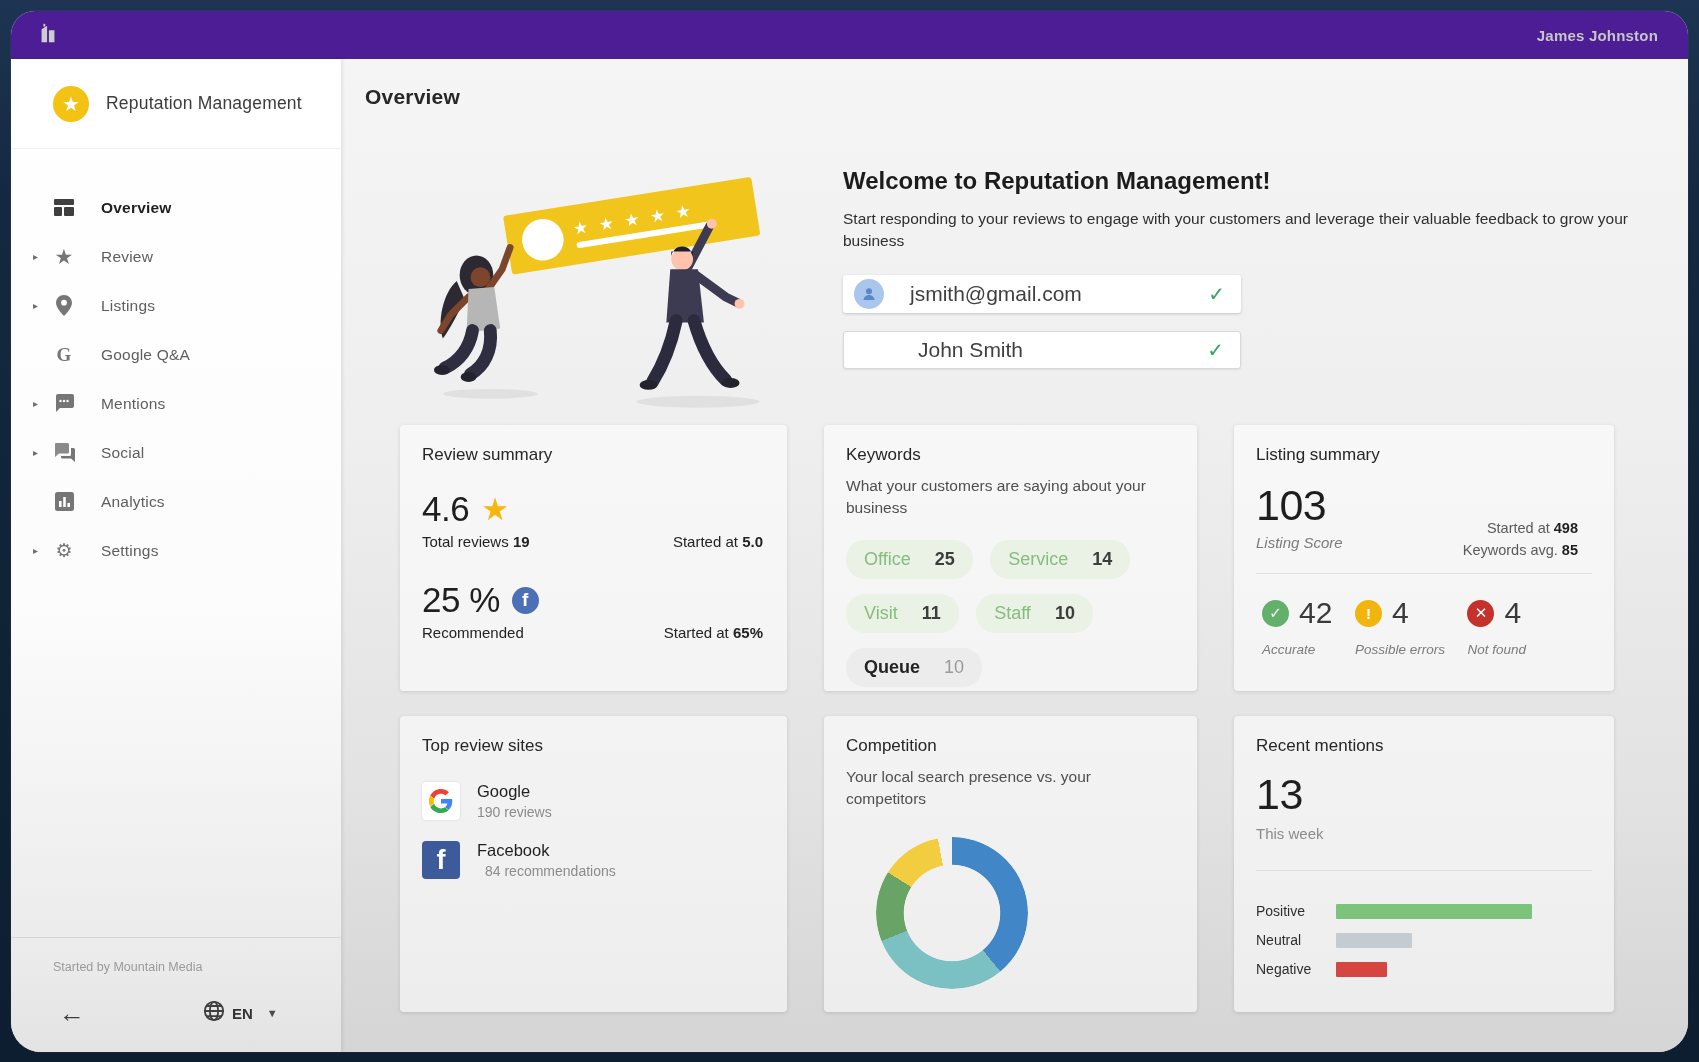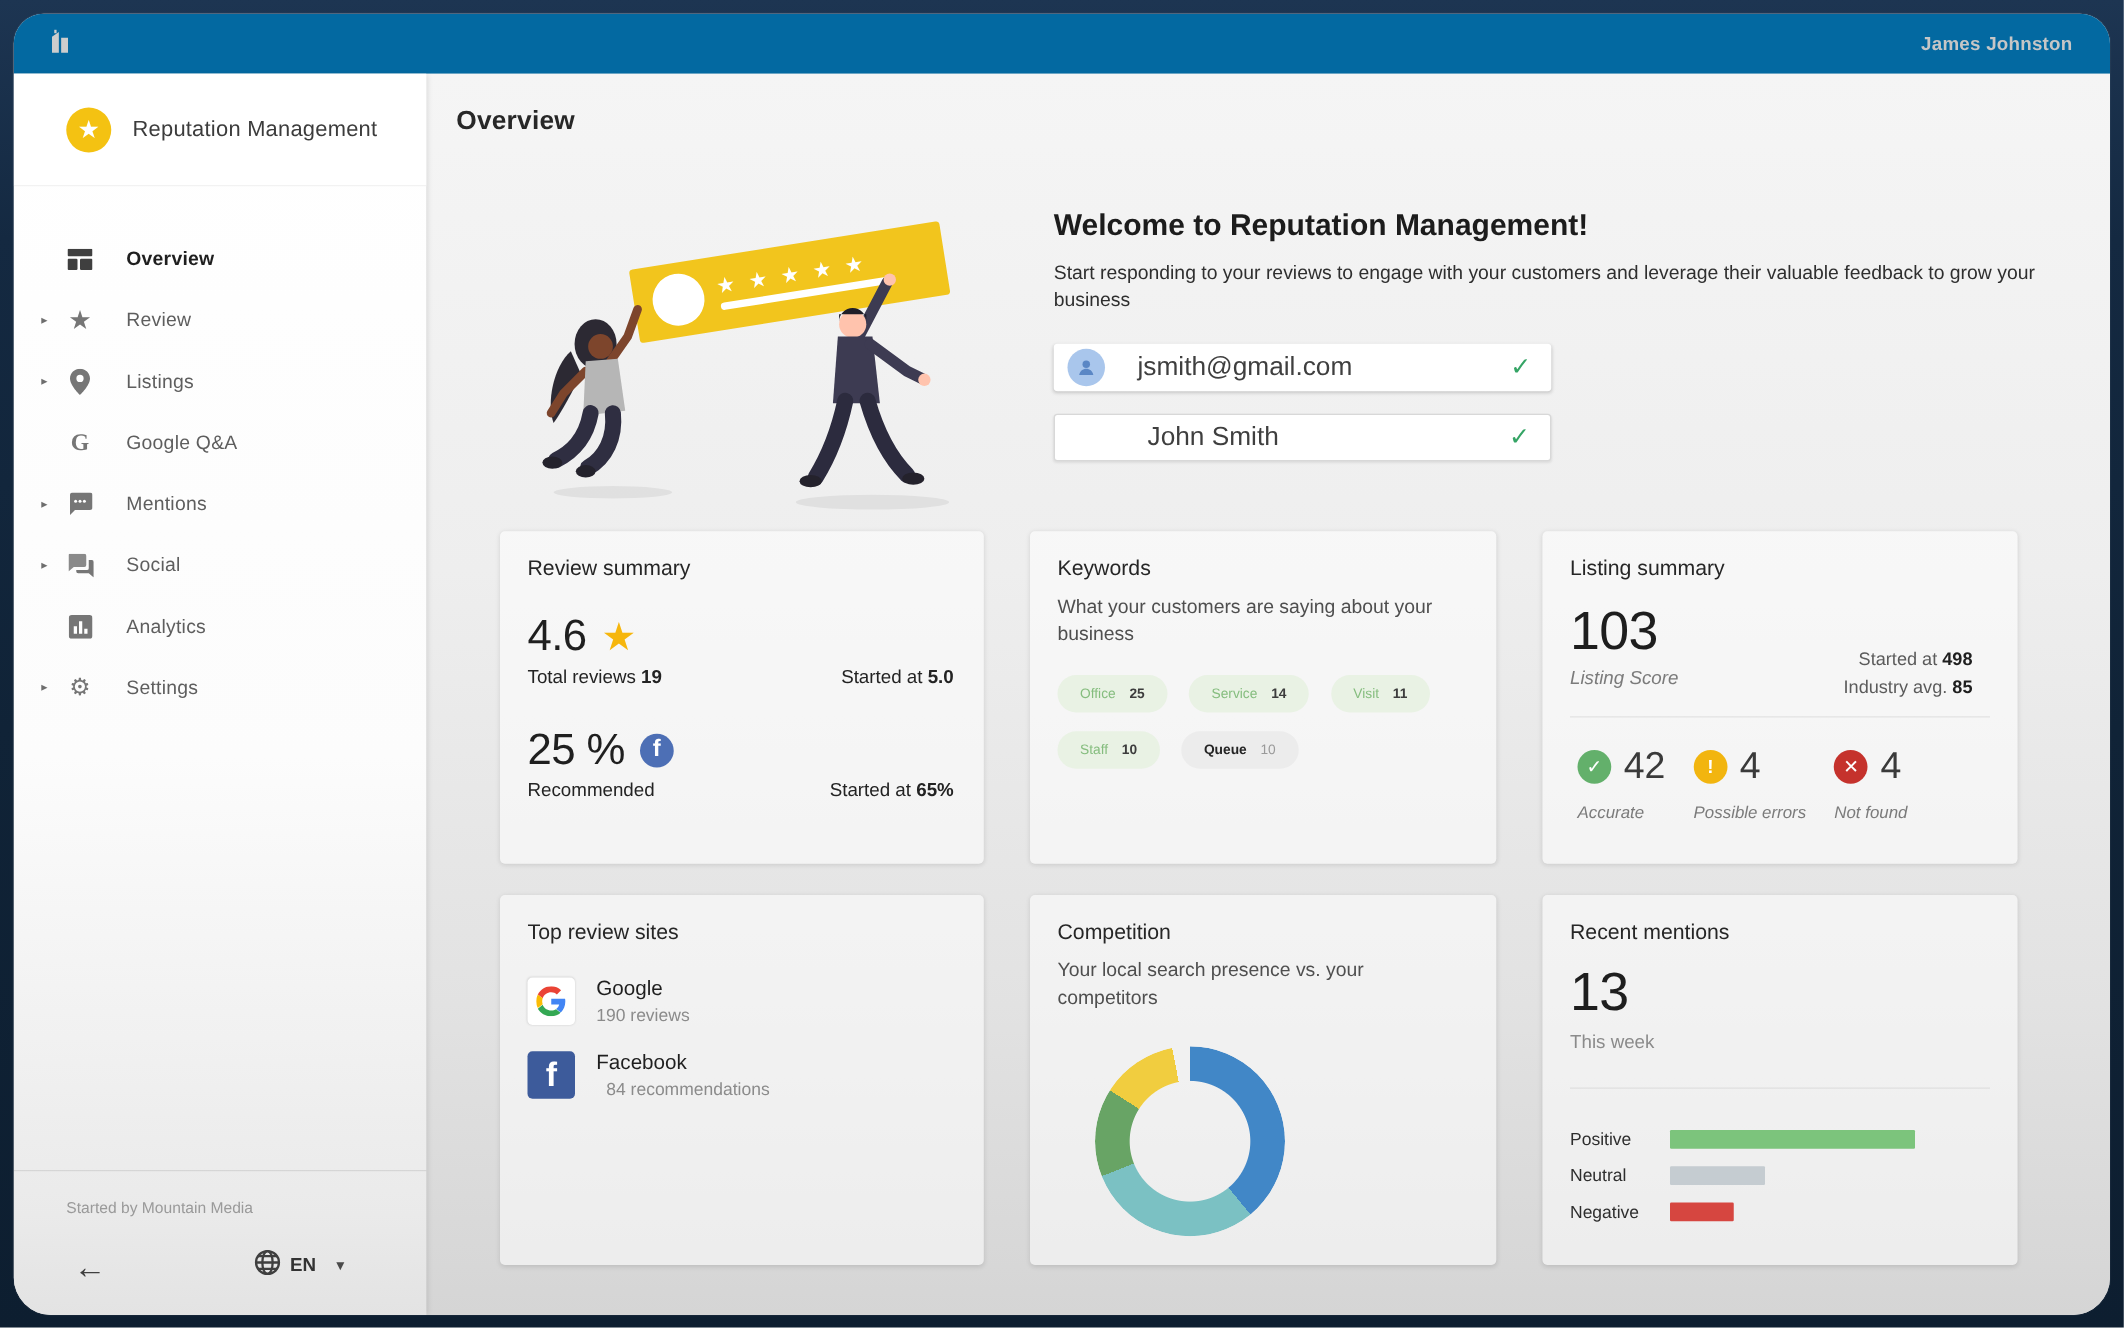--- a/index.html
+++ b/index.html
@@ -9,21 +9,21 @@
     background: linear-gradient(180deg,#1d3552 0%, #142941 18%, #102337 55%, #0d1e30 100%);
   }
   .window {
     position:absolute; left:11px; top:11px; width:1677px; height:1041px;
     border-radius:24px 24px 30px 30px; overflow:hidden;
     display:flex; flex-direction:column; background:#ececec;
     box-shadow:0 0 0 1px rgba(255,255,255,0.04);
   }
   
   .topbar {
-    height:48px; flex:0 0 48px; background:#0369a1;
+    height:48px; flex:0 0 48px; background:#4c1d95;
     display:flex; align-items:center; justify-content:space-between;
     padding:0 30px 0 26px;
   }
   .topbar .user { color:#c6c6c6; font-size:15px; font-weight:700; letter-spacing:.2px; cursor:pointer; }
   
   .shell { flex:1; display:flex; min-height:0; }
   
   .sidebar {
     width:330px; flex:0 0 330px; position:relative; z-index:2;
     background:linear-gradient(180deg,#ffffff 0%,#fcfcfc 55%,#eaeaea 92%,#e3e3e3 100%);
@@ -100,22 +100,22 @@
   .big-line { display:flex; align-items:center; gap:12px; margin-top:24px; }
   .big-num { font-size:35px; color:#1f1f1f; letter-spacing:-.5px; }
   .gold-star { color:#f6b60d; font-size:31px; line-height:1; }
   .fb-badge { width:27px; height:27px; border-radius:50%; background:#4d6fb5; color:#fff; display:flex; align-items:center; justify-content:center; font-size:19px; font-weight:700; }
   .sub-line { display:flex; justify-content:space-between; font-size:15px; color:#232323; margin-top:4px; padding-right:2px; }
   .sub-line b { font-weight:700; }
   .mt30 { margin-top:30px; }
   
   .chips { margin-top:22px; }
   .chip {
-    display:inline-flex; gap:11px;
-    padding:9px 18px; border-radius:19px; font-size:11px;
+    display:inline-flex; gap:24px;
+    padding:9px 18px; border-radius:19px; font-size:18px;
     margin:0 13px 15px 0; cursor:pointer;
   }
   .chip.tone-green { background:#e9f2e4; }
   .chip.tone-green .chip-label { color:#85bd7e; }
   .chip.tone-green .chip-count { color:#3d3d3d; font-weight:600; }
   .chip.tone-gray { background:#ececec; }
   .chip.tone-gray .chip-label { color:#242424; font-weight:600; }
   .chip.tone-gray .chip-count { color:#9a9a9a; }
   
   .score { font-size:43px; color:#1e1e1e; margin-top:16px; letter-spacing:-.5px; }
@@ -397,21 +397,21 @@
               </span>
           </div>
         </div>
 
         <div class="card r1">
           <div class="card-title">Listing summary</div>
           <div class="score">103</div>
           <div class="score-label">Listing Score</div>
           <div class="listing-right">
             <div><span>Started at</span> <b>498</b></div>
-            <div><span>Industry avg.</span> <b>85</b></div>
+            <div><span>Keywords avg.</span> <b>85</b></div>
           </div>
           <div class="divider"></div>
           <div class="stats-row">
             <div>
               <div class="stat-top">
                   <span class="stat-ico good">✓</span>
                   <span class="stat-num">42</span>
                 </div>
               <div class="stat-label">Accurate</div>
             </div>

